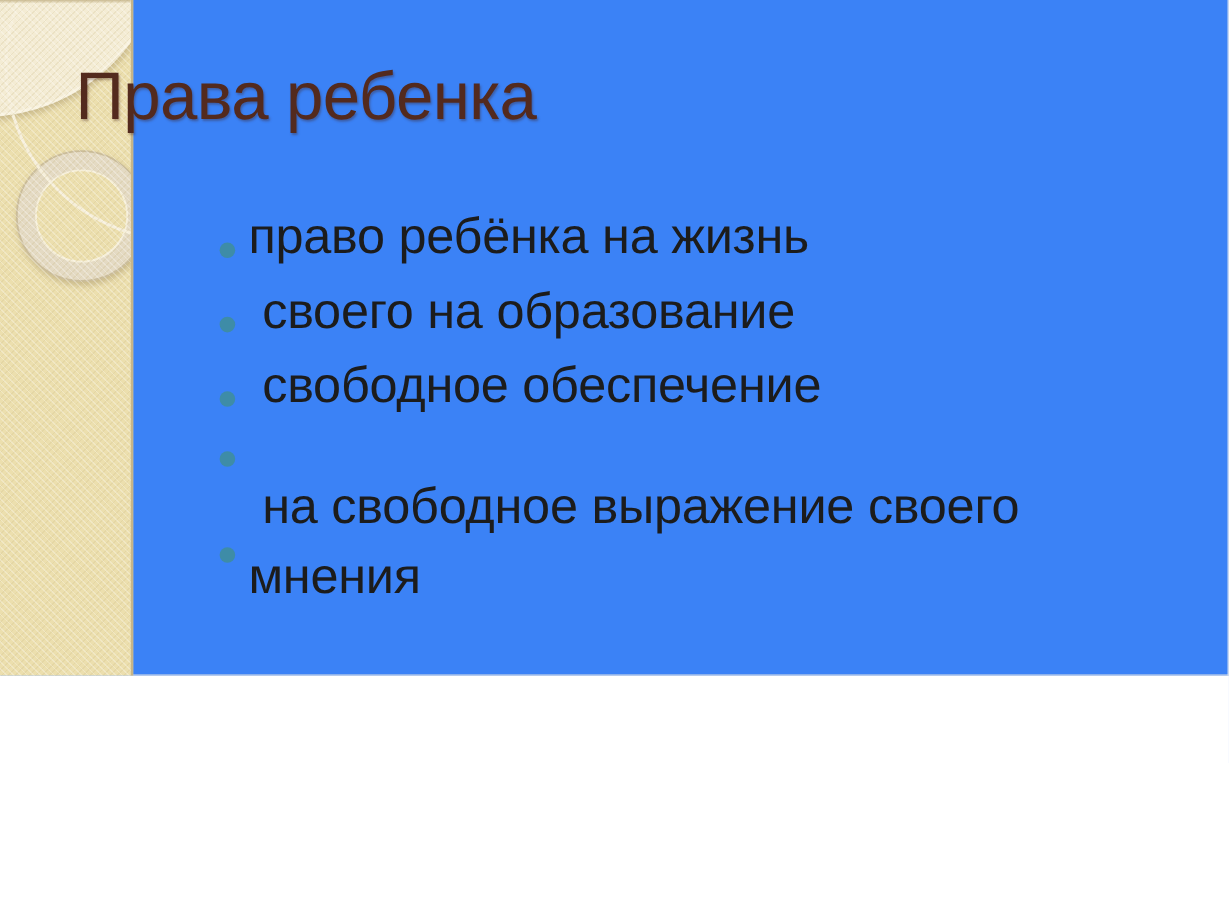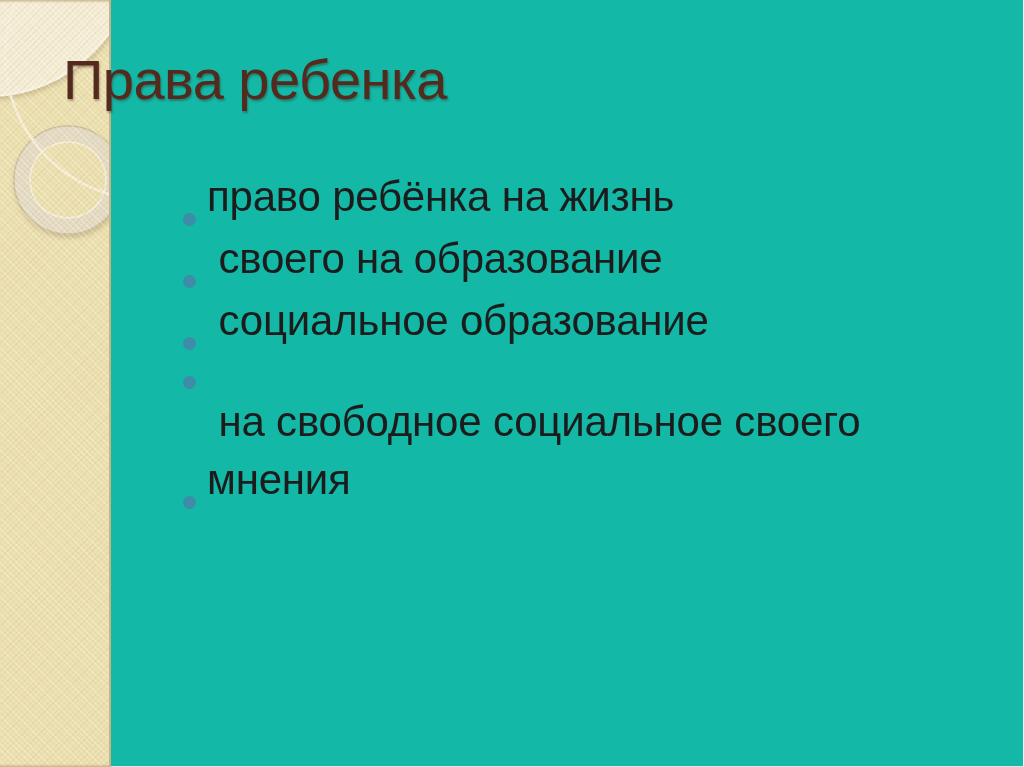--- a/index.html
+++ b/index.html
@@ -2,22 +2,22 @@
 <html><head>
 <meta charset="utf-8">
 <style>
   * { margin: 0; padding: 0; box-sizing: border-box; }
   html, body { width: 1024px; height: 767px; background: #ffffff; }
   body { font-family: "Liberation Sans", sans-serif; overflow: hidden; }
 
   .slide {
     position: relative;
     width: 1024px;
-    height: 767px;
-    background: #14b8a6;
+    height: 563px;
+    background: #3b82f6;
     overflow: hidden;
     box-shadow: inset 0 -1px 0 #e2e2e2, inset -1px 0 0 #f1f1f1;
   }
 
   
   .sidebar {
     position: absolute;
     left: 0; top: 0;
     width: 111px; height: 767px;
     background: #ECDFAE;
@@ -61,21 +61,21 @@
   
   .bullets {
     position: absolute;
     left: 183px; top: 168px;
     width: 720px;
     list-style: none;
     z-index: 2;
   }
   .bullets li {
     display: flex;
-    align-items: flex-end;
+    align-items: center;
     margin-bottom: 4px;
   }
   .bullet-dot {
     flex: 0 0 13px;
     width: 13px; height: 13px;
     margin-top: 22px;
     margin-right: 11px;
     border-radius: 50%;
     background: #3E8CA7;
   }
@@ -120,24 +120,24 @@
     <li>
       <span class="bullet-dot"></span>
       <span class="bullet-text">право ребёнка на жизнь</span>
     </li>
     <li>
       <span class="bullet-dot"></span>
       <span class="bullet-text"> своего на образование</span>
     </li>
     <li>
       <span class="bullet-dot"></span>
-      <span class="bullet-text"> социальное образование</span>
+      <span class="bullet-text"> свободное обеспечение</span>
     </li>
     <li>
       <span class="bullet-dot"></span>
     </li>
     <li>
       <span class="bullet-dot"></span>
-      <span class="bullet-text"> на свободное социальное своего мнения</span>
+      <span class="bullet-text"> на свободное выражение своего мнения</span>
     </li>
   </ul>
 
 </div>
 
 </body></html>

